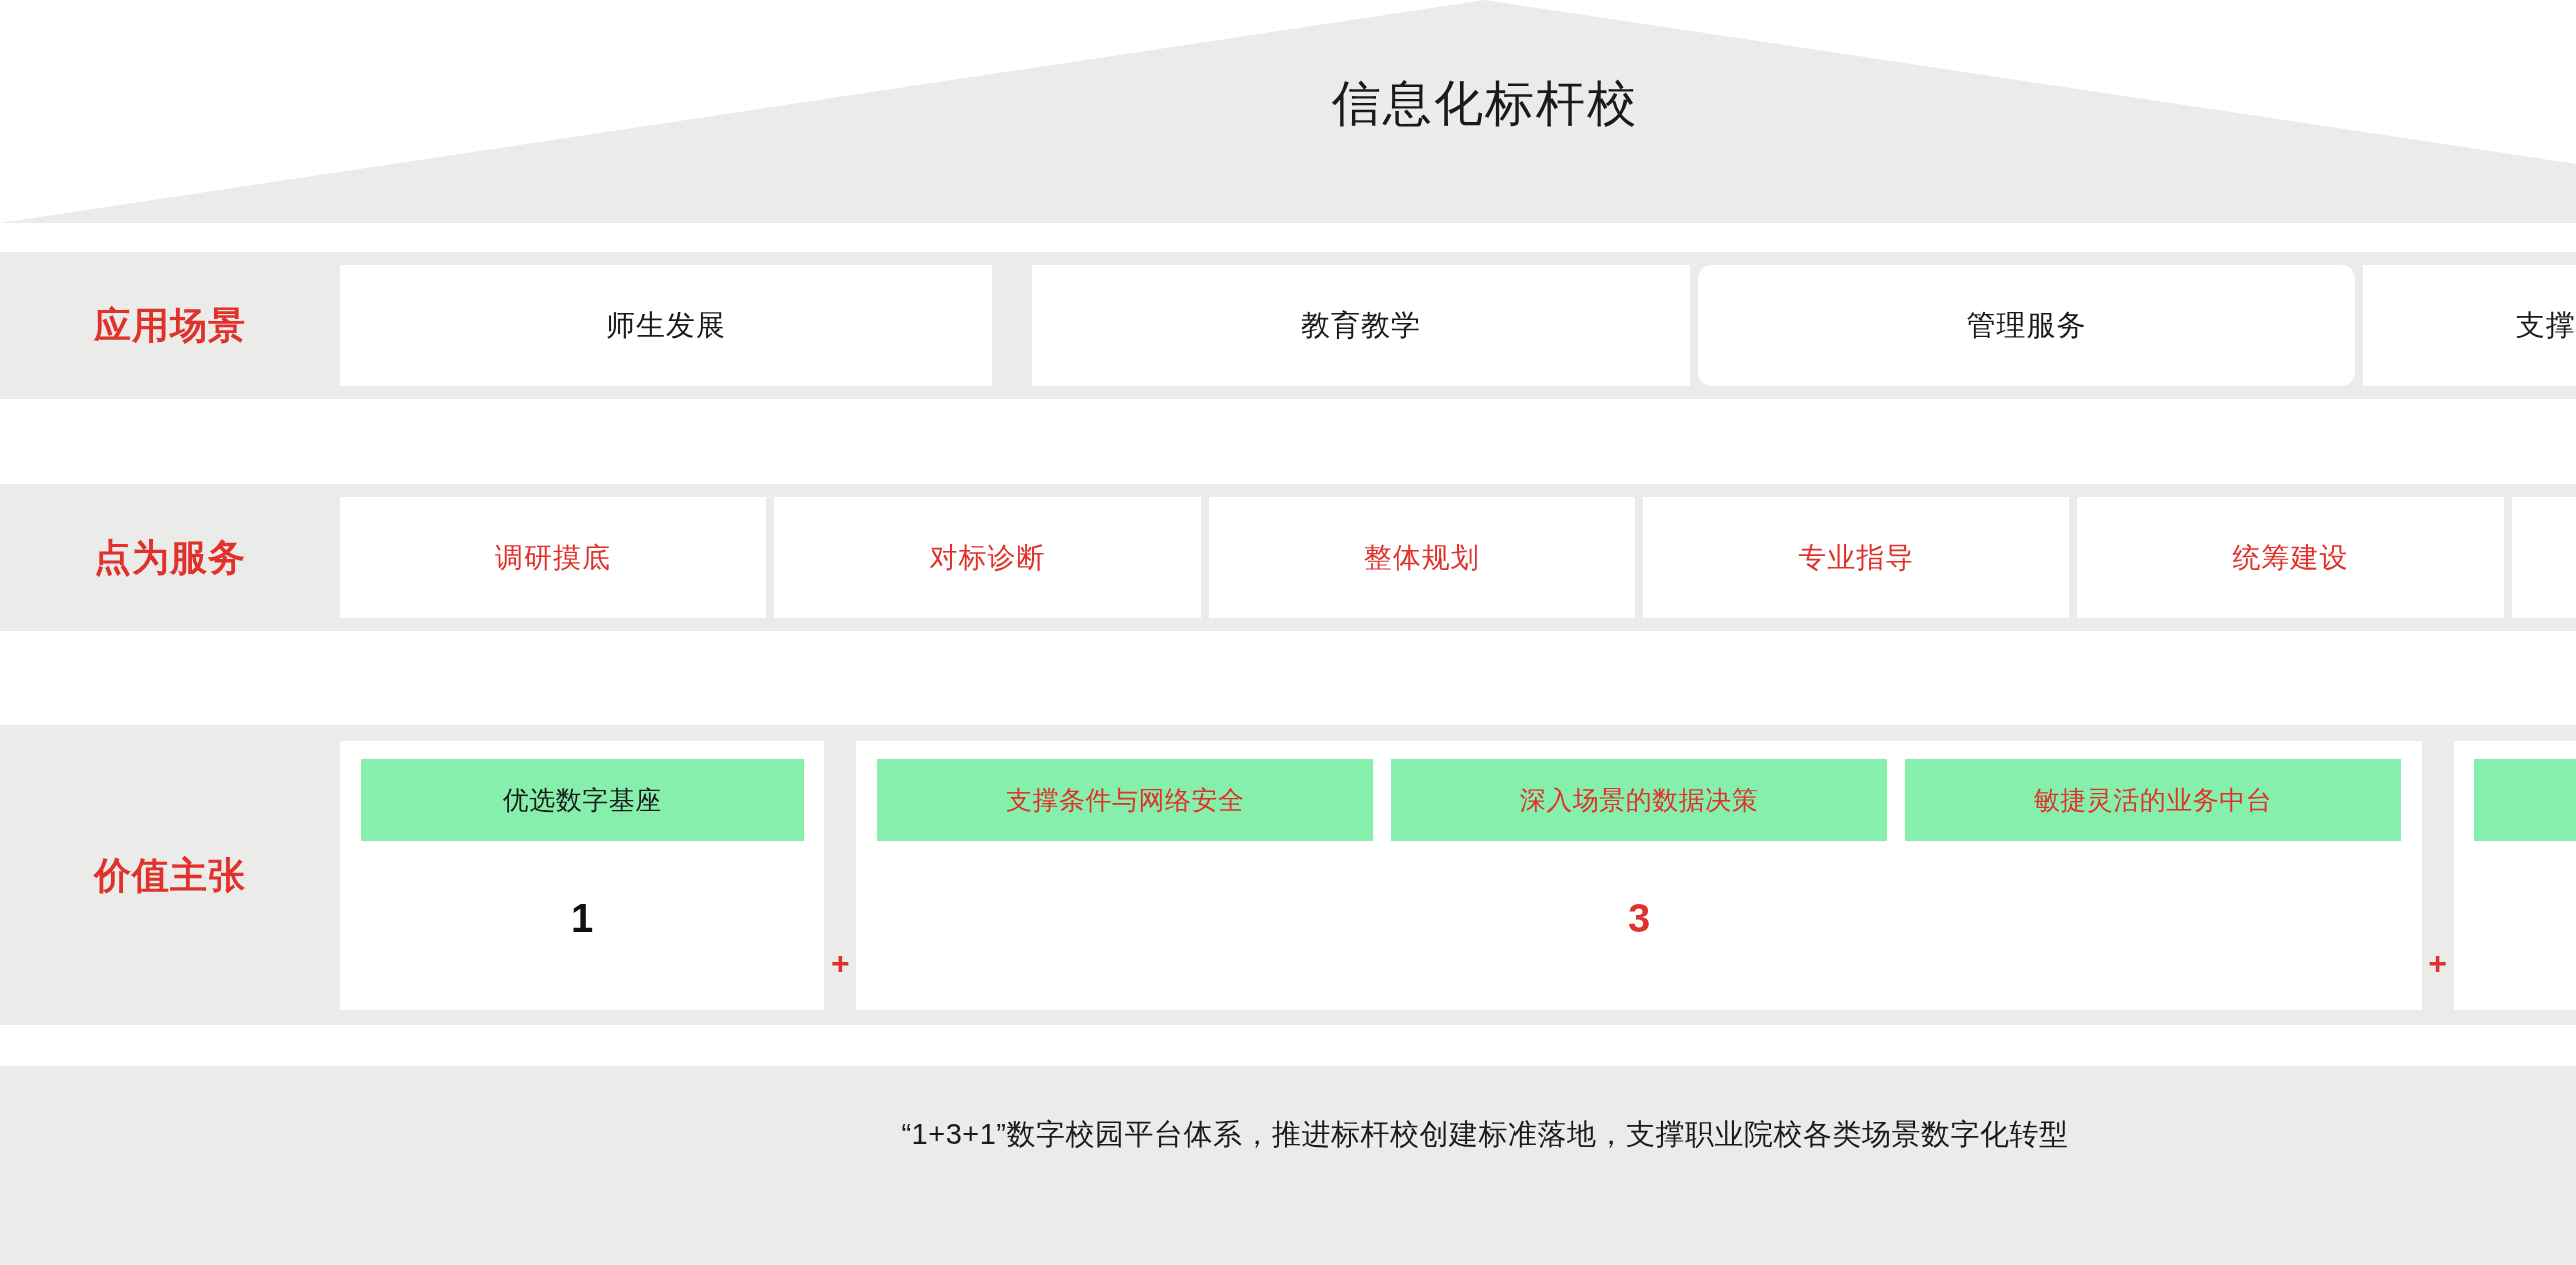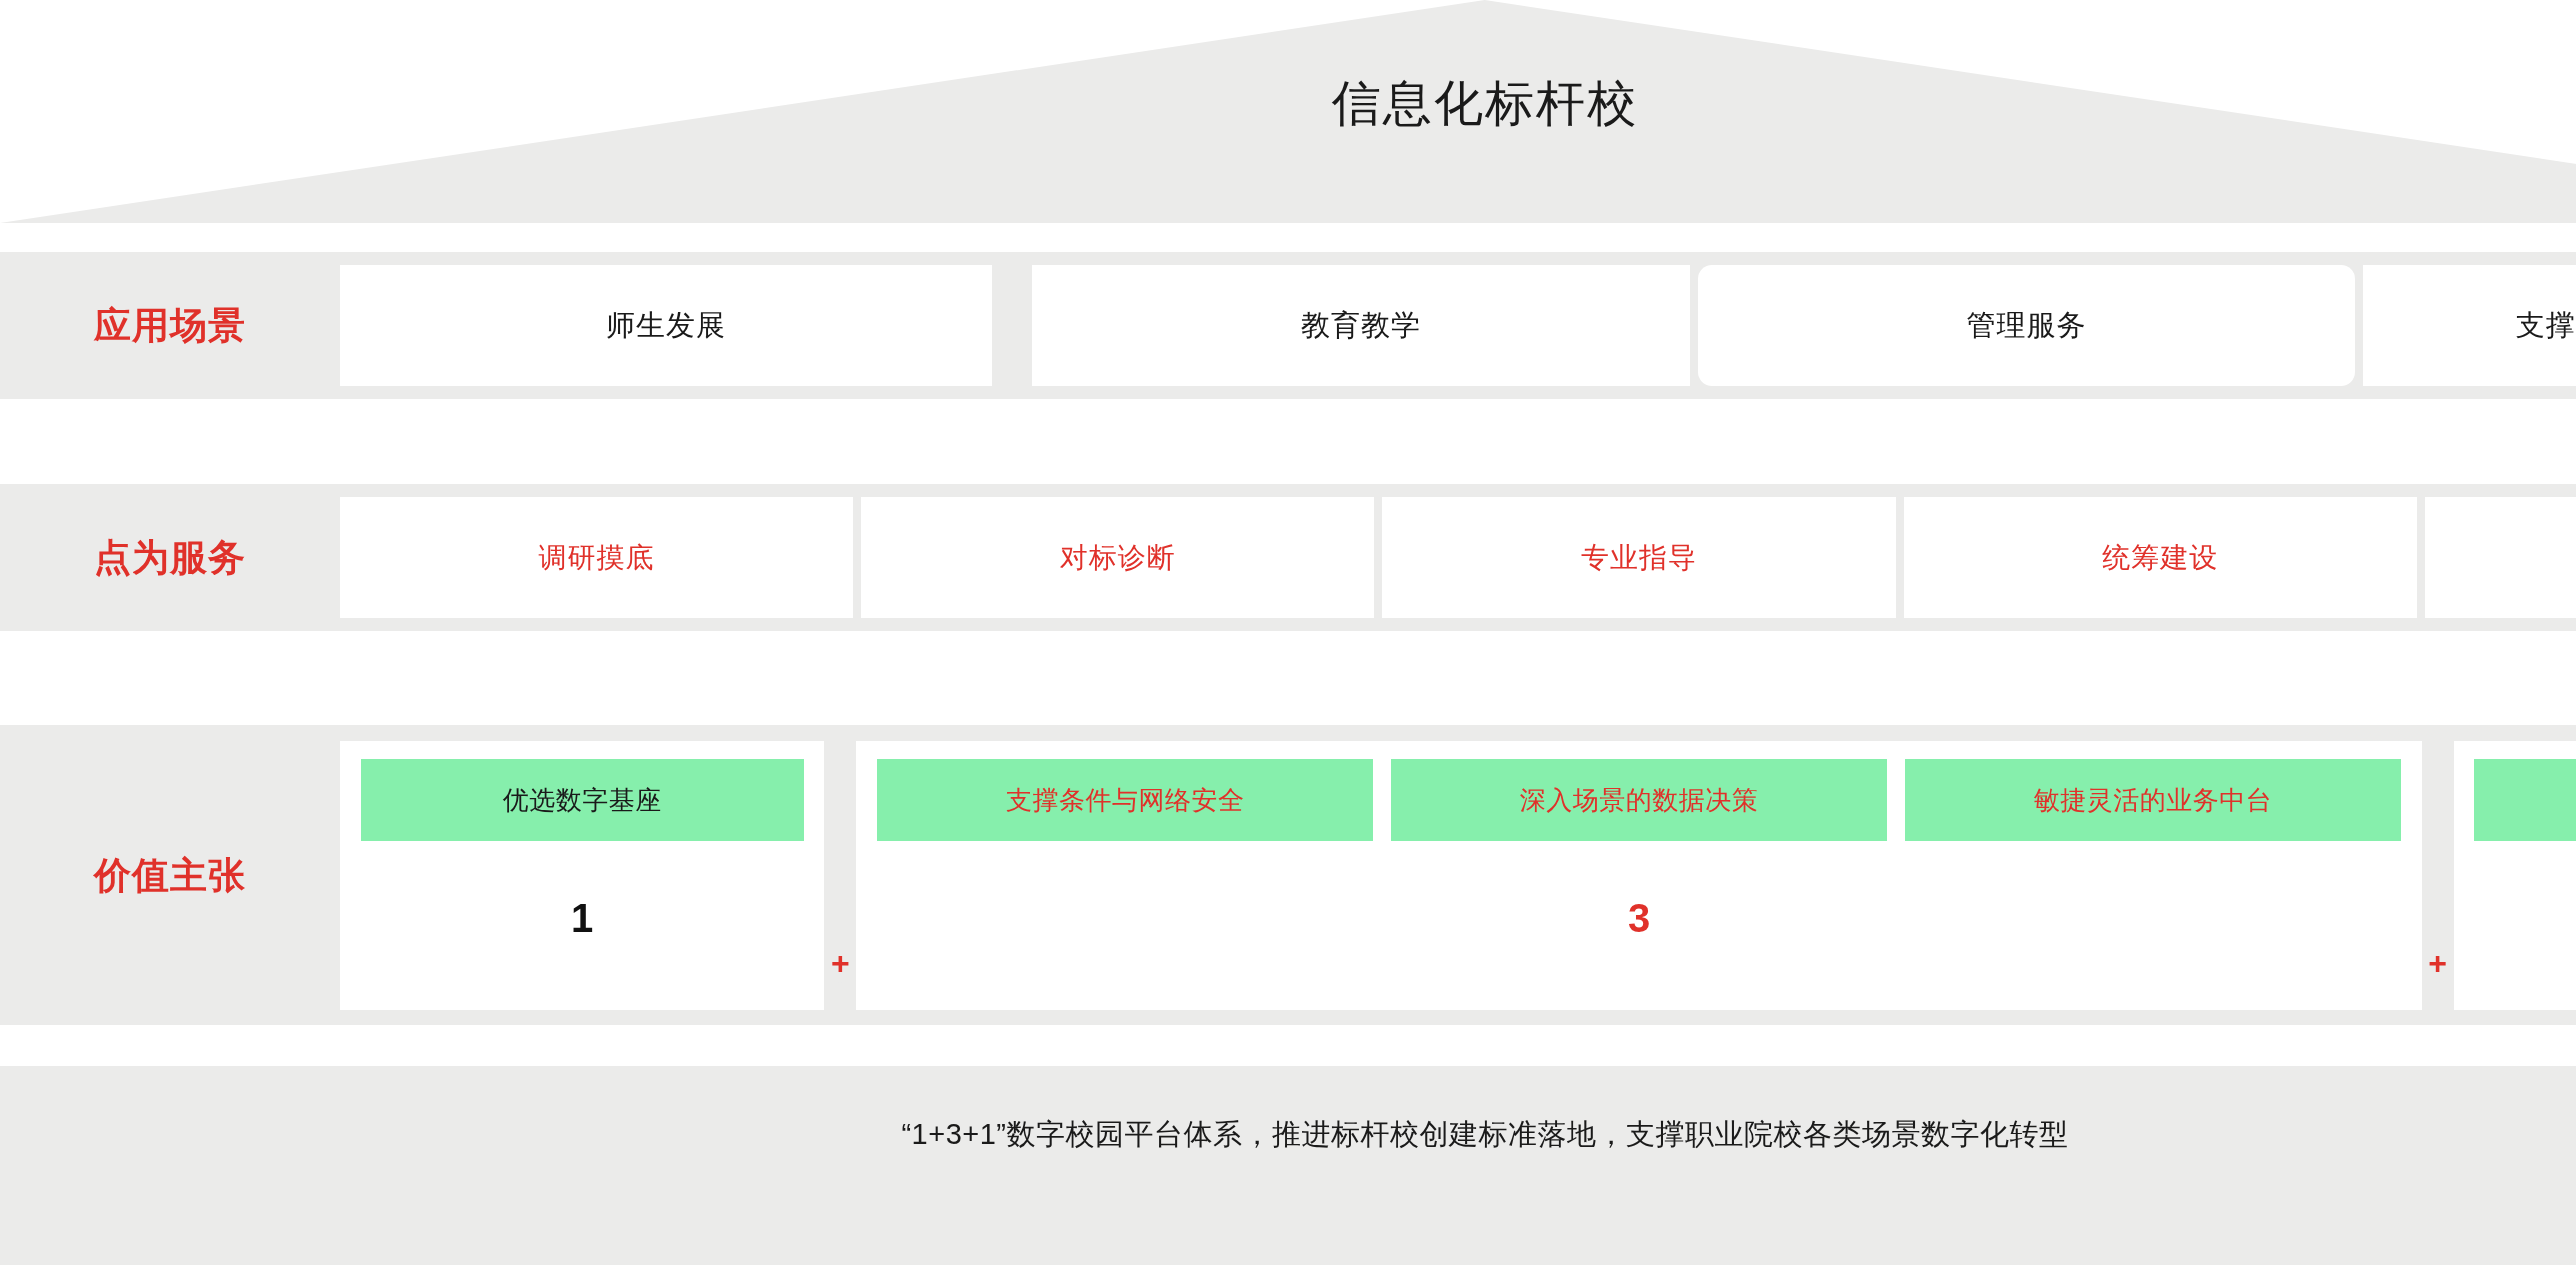--- a/index.html
+++ b/index.html
@@ -217,20 +217,23 @@
 <div class="band" id="band-service">
   <div class="row-label">点为服务</div>
   <div class="row-cards">
     <div class="service-card">
       <span>调研摸底</span>
     </div>
     <div class="service-card">
       <span>对标诊断</span>
     </div>
     <div class="service-card">
+      <span>整体规划</span>
+    </div>
+    <div class="service-card">
       <span>专业指导</span>
     </div>
     <div class="service-card">
       <span>统筹建设</span>
     </div>
     <div class="service-card">
       
     </div>
   </div>
 </div>

